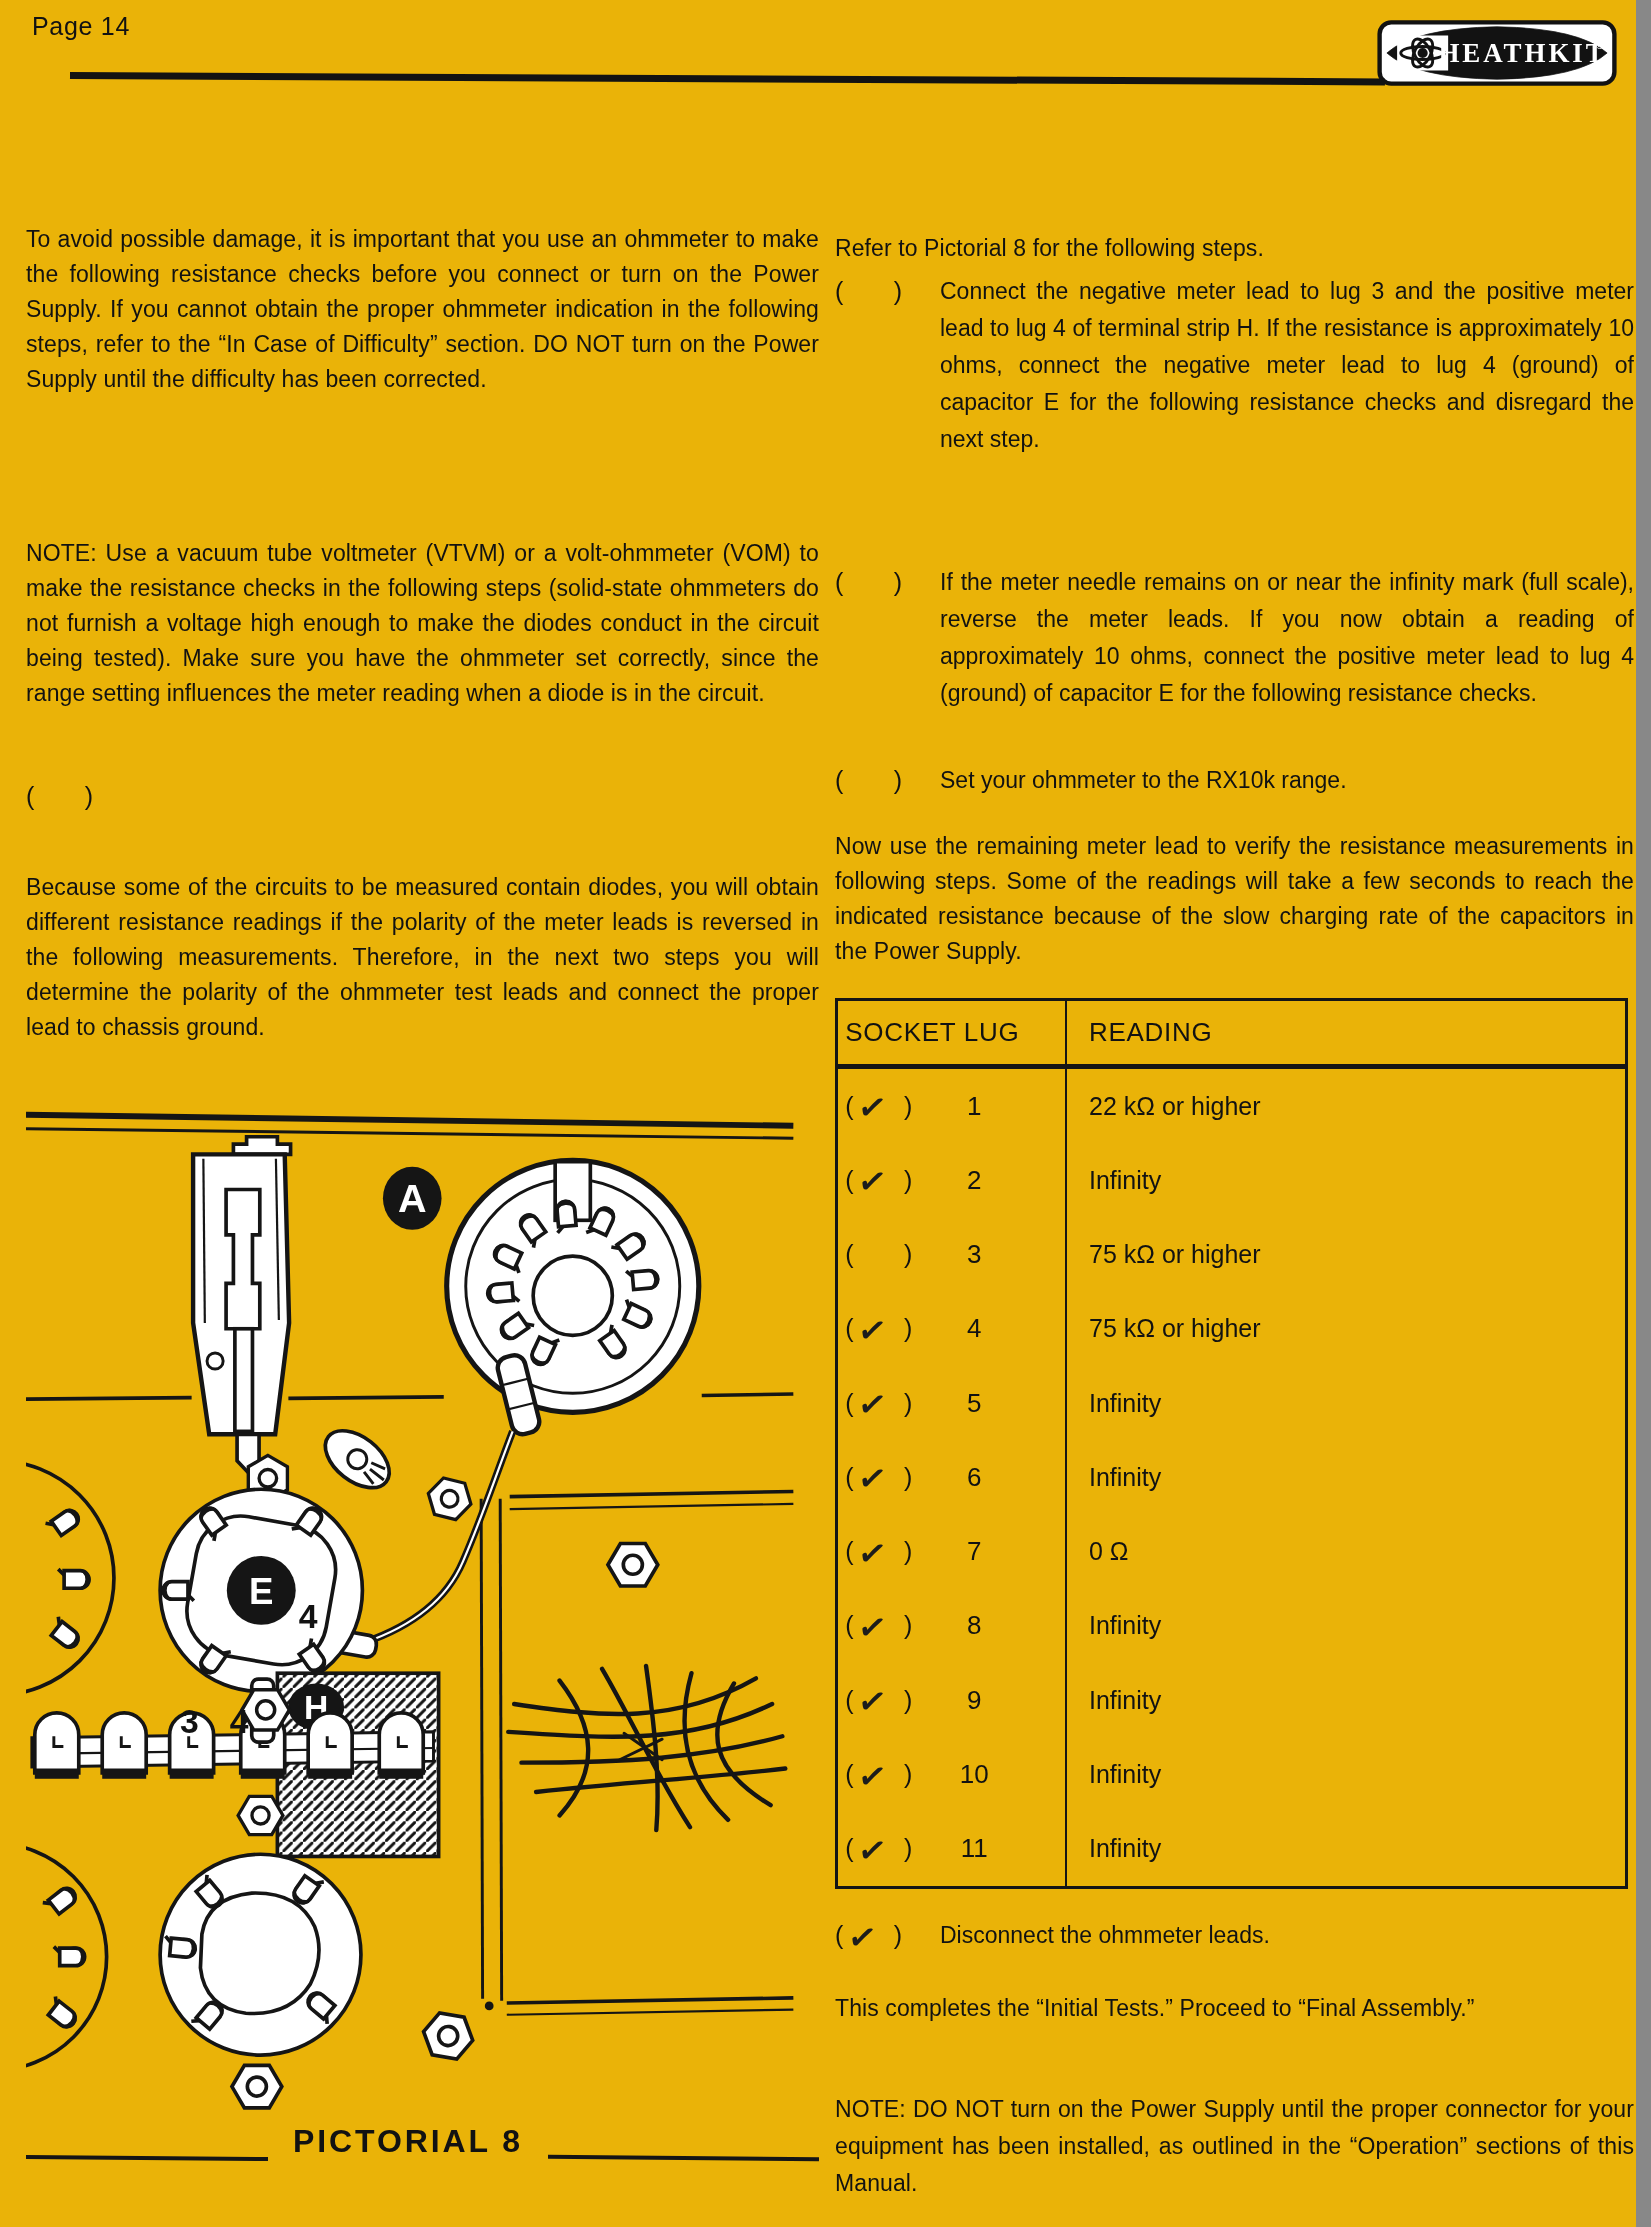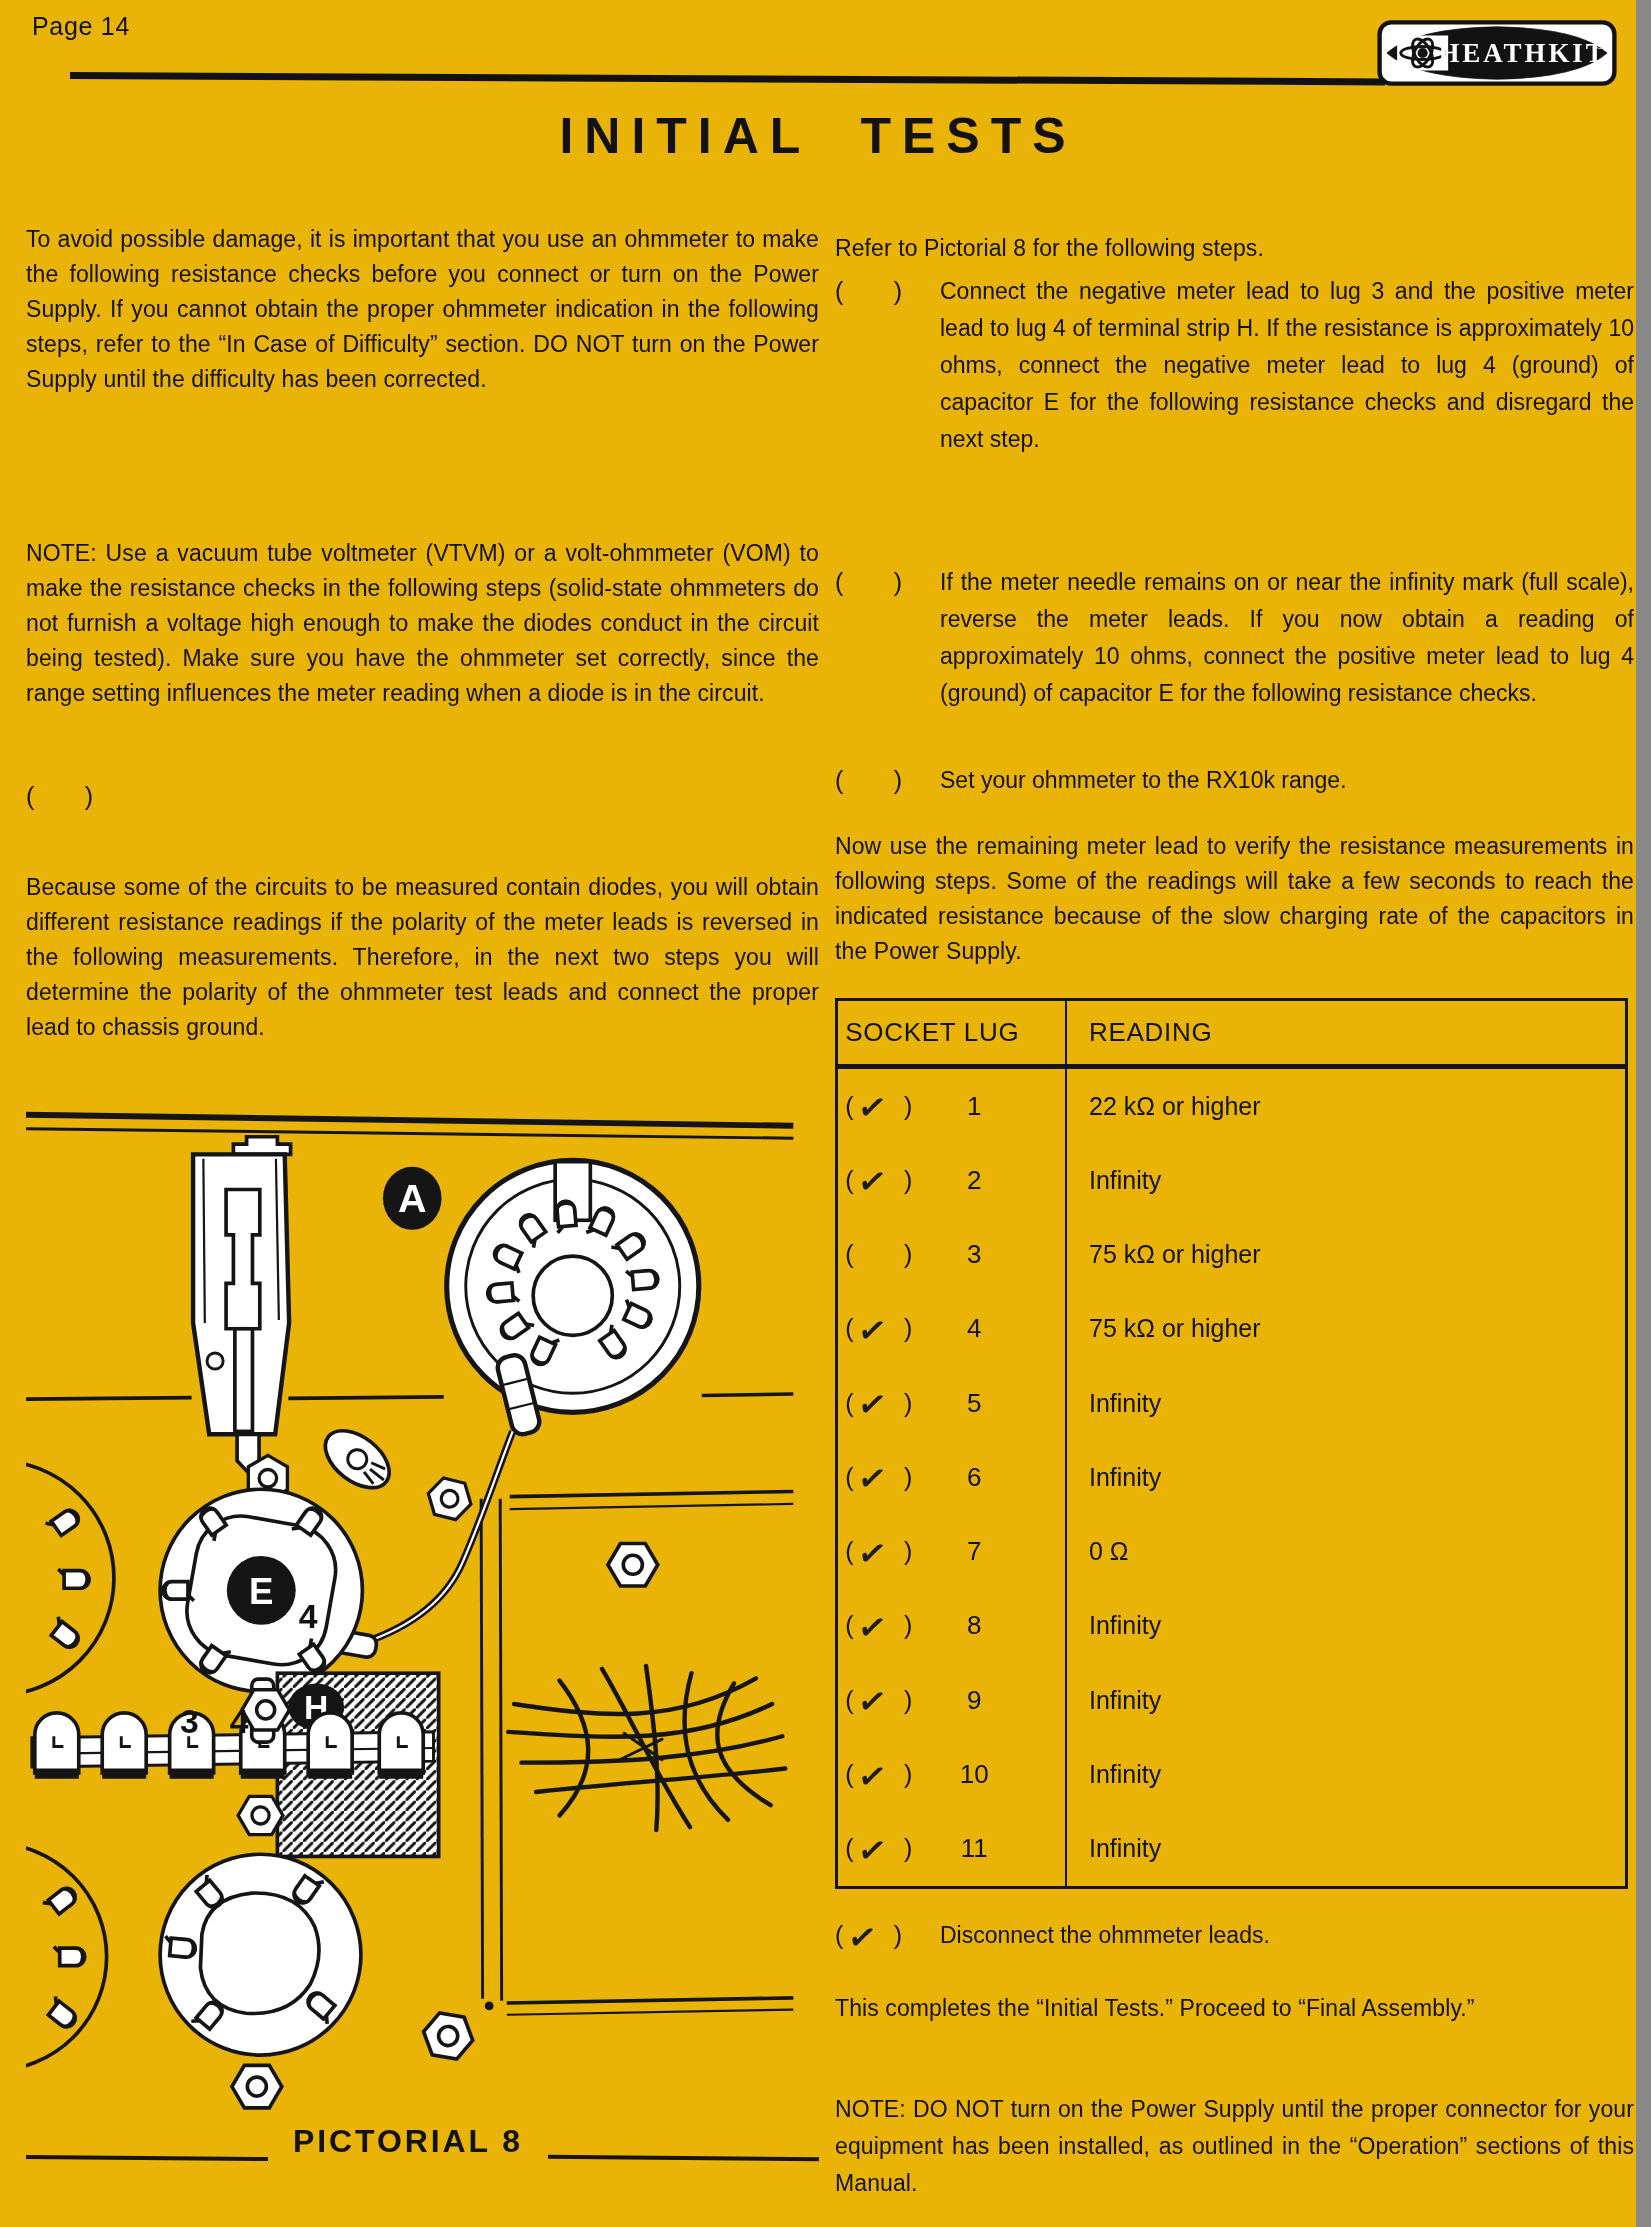--- a/index.html
+++ b/index.html
@@ -60,21 +60,20 @@
         <ellipse cx="63" cy="48" rx="11" ry="21" transform="rotate(-28 63 48)"></ellipse>
         <circle cx="63" cy="48" r="5" fill="#121212"></circle>
       </g>
       <text x="200" y="61" text-anchor="middle" font-family="Liberation Serif, serif" font-weight="700" font-size="37" letter-spacing="4" fill="#ffffff">HEATHKIT</text>
       <text x="306" y="42" text-anchor="middle" font-size="16" fill="#ffffff">®</text>
     </svg>
   </div>
 
   <div class="header-rule"></div>
 
-  <div class="page-title">INITIAL TESTS</div>
 
   <div class="col col-left">
     <p class="para" style="top:199px;">To avoid possible damage, it is important that you use an ohmmeter to make the following resistance checks before you connect or turn on the Power Supply. If you cannot obtain the proper ohmmeter indication in the following steps, refer to the “In Case of Difficulty” section. DO NOT turn on the Power Supply until the difficulty has been corrected.</p>
     <p class="para" style="top:513px;">NOTE: Use a vacuum tube voltmeter (VTVM) or a volt-ohmmeter (VOM) to make the resistance checks in the following steps (solid-state ohmmeters do not furnish a voltage high enough to make the diodes conduct in the circuit being tested). Make sure you have the ohmmeter set correctly, since the range setting influences the meter reading when a diode is in the circuit.</p>
 
     <div class="step" style="top:778px;">
       <span class="cb">
         <span>(</span>
           <span class="check"></span>
           <span>)</span>

